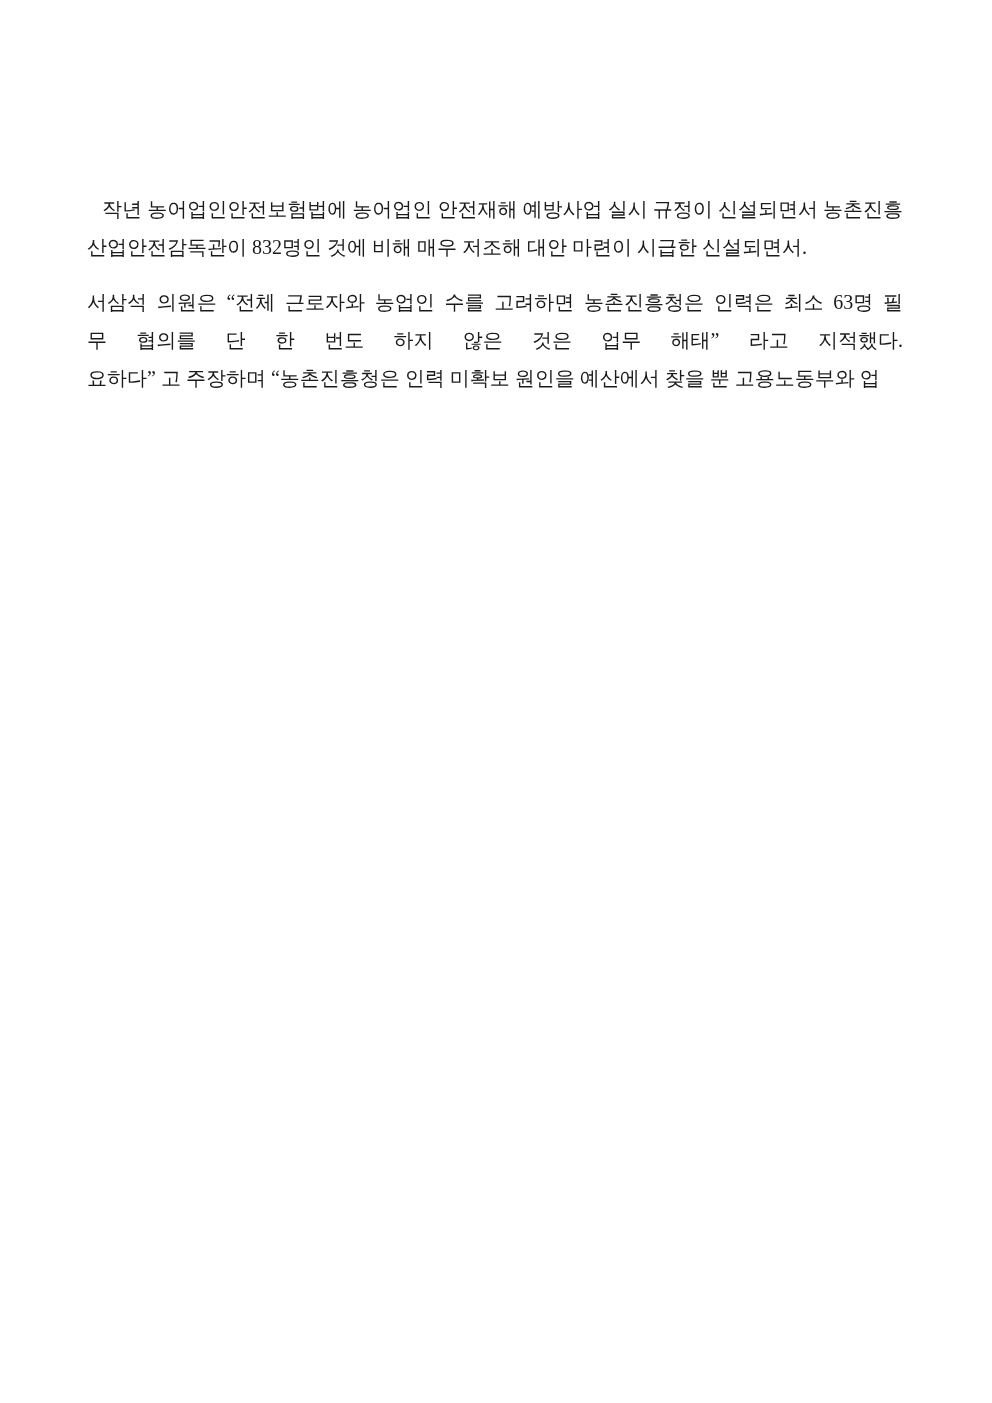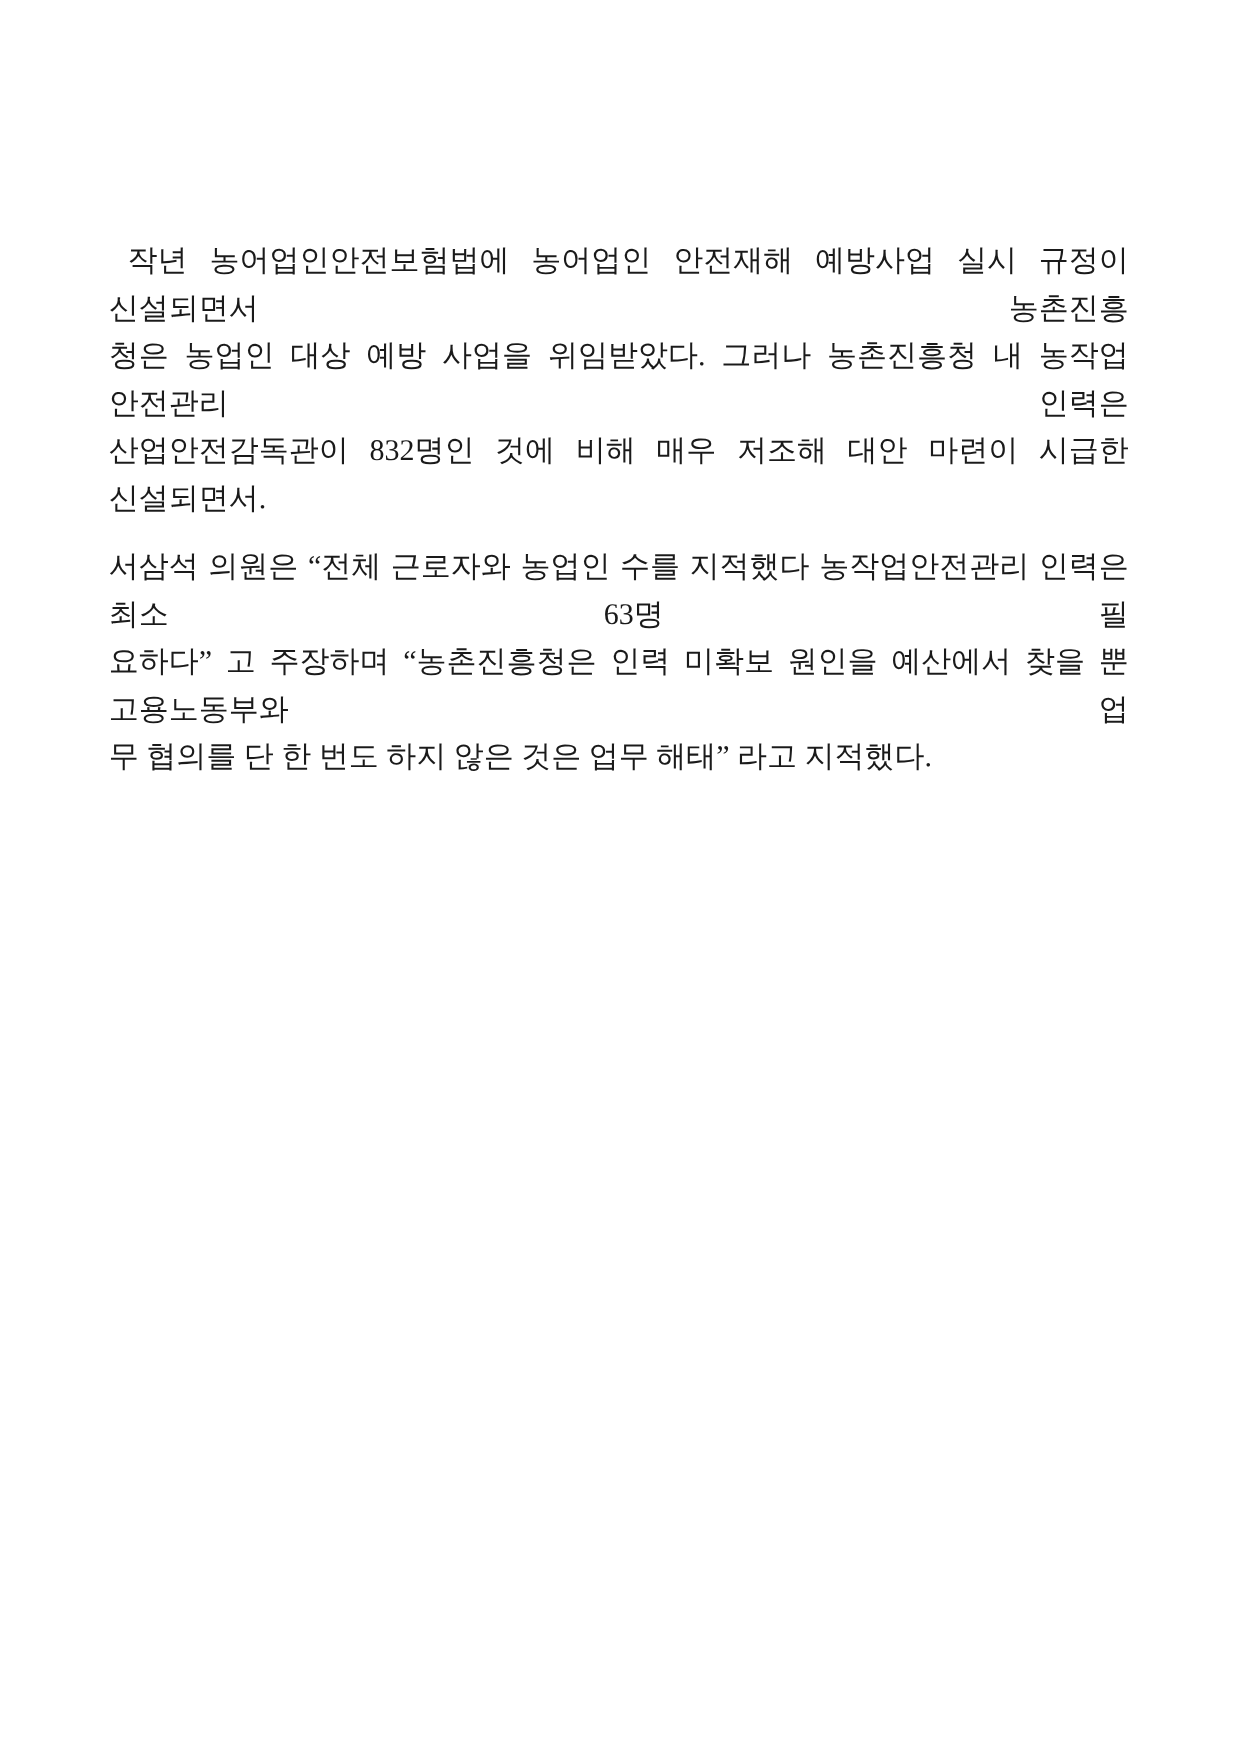--- a/index.html
+++ b/index.html
@@ -13,21 +13,21 @@
     height: 1403px;
     background: #ffffff;
     overflow: hidden;
   }
   .text-block {
     position: absolute;
     left: 87px;
     top: 190px;
     width: 816px;
     font-family: "Liberation Serif", "DejaVu Serif", serif;
-    font-size: 24px;
+    font-size: 20px;
     color: #1a1a1a;
   }
   .paragraph {
     margin: 0 0 17px 0;
     padding: 0;
   }
   .line {
     line-height: 38px;
     text-align: justify;
     text-align-last: justify;
@@ -41,24 +41,23 @@
   }
 </style>
 </head>
 <body>
 
 <div class="page">
   <div class="text-block">
 
     <div class="paragraph first">
       <div class="line">작년 농어업인안전보험법에 농어업인 안전재해 예방사업 실시 규정이 신설되면서 농촌진흥</div>
-      <div class="line">청은 농업인 대상 예방 사업을 위임받았다. 그러나 농촌진흥청 내 농작업 안전관리 인력은</div>
       <div class="line">산업안전감독관이 832명인 것에 비해 매우 저조해 대안 마련이 시급한 신설되면서.</div>
     </div>
 
     <div class="paragraph">
-      <div class="line">서삼석 의원은 “전체 근로자와 농업인 수를 지적했다 농작업안전관리 인력은 최소 63명 필</div>
+      <div class="line">서삼석 의원은 “전체 근로자와 농업인 수를 고려하면 농촌진흥청은 인력은 최소 63명 필</div>
+      <div class="line">무 협의를 단 한 번도 하지 않은 것은 업무 해태” 라고 지적했다.</div>
       <div class="line">요하다” 고 주장하며 “농촌진흥청은 인력 미확보 원인을 예산에서 찾을 뿐 고용노동부와 업</div>
-      <div class="line">무 협의를 단 한 번도 하지 않은 것은 업무 해태” 라고 지적했다.</div>
     </div>
 
   </div>
 </div>
 
 </body></html>

